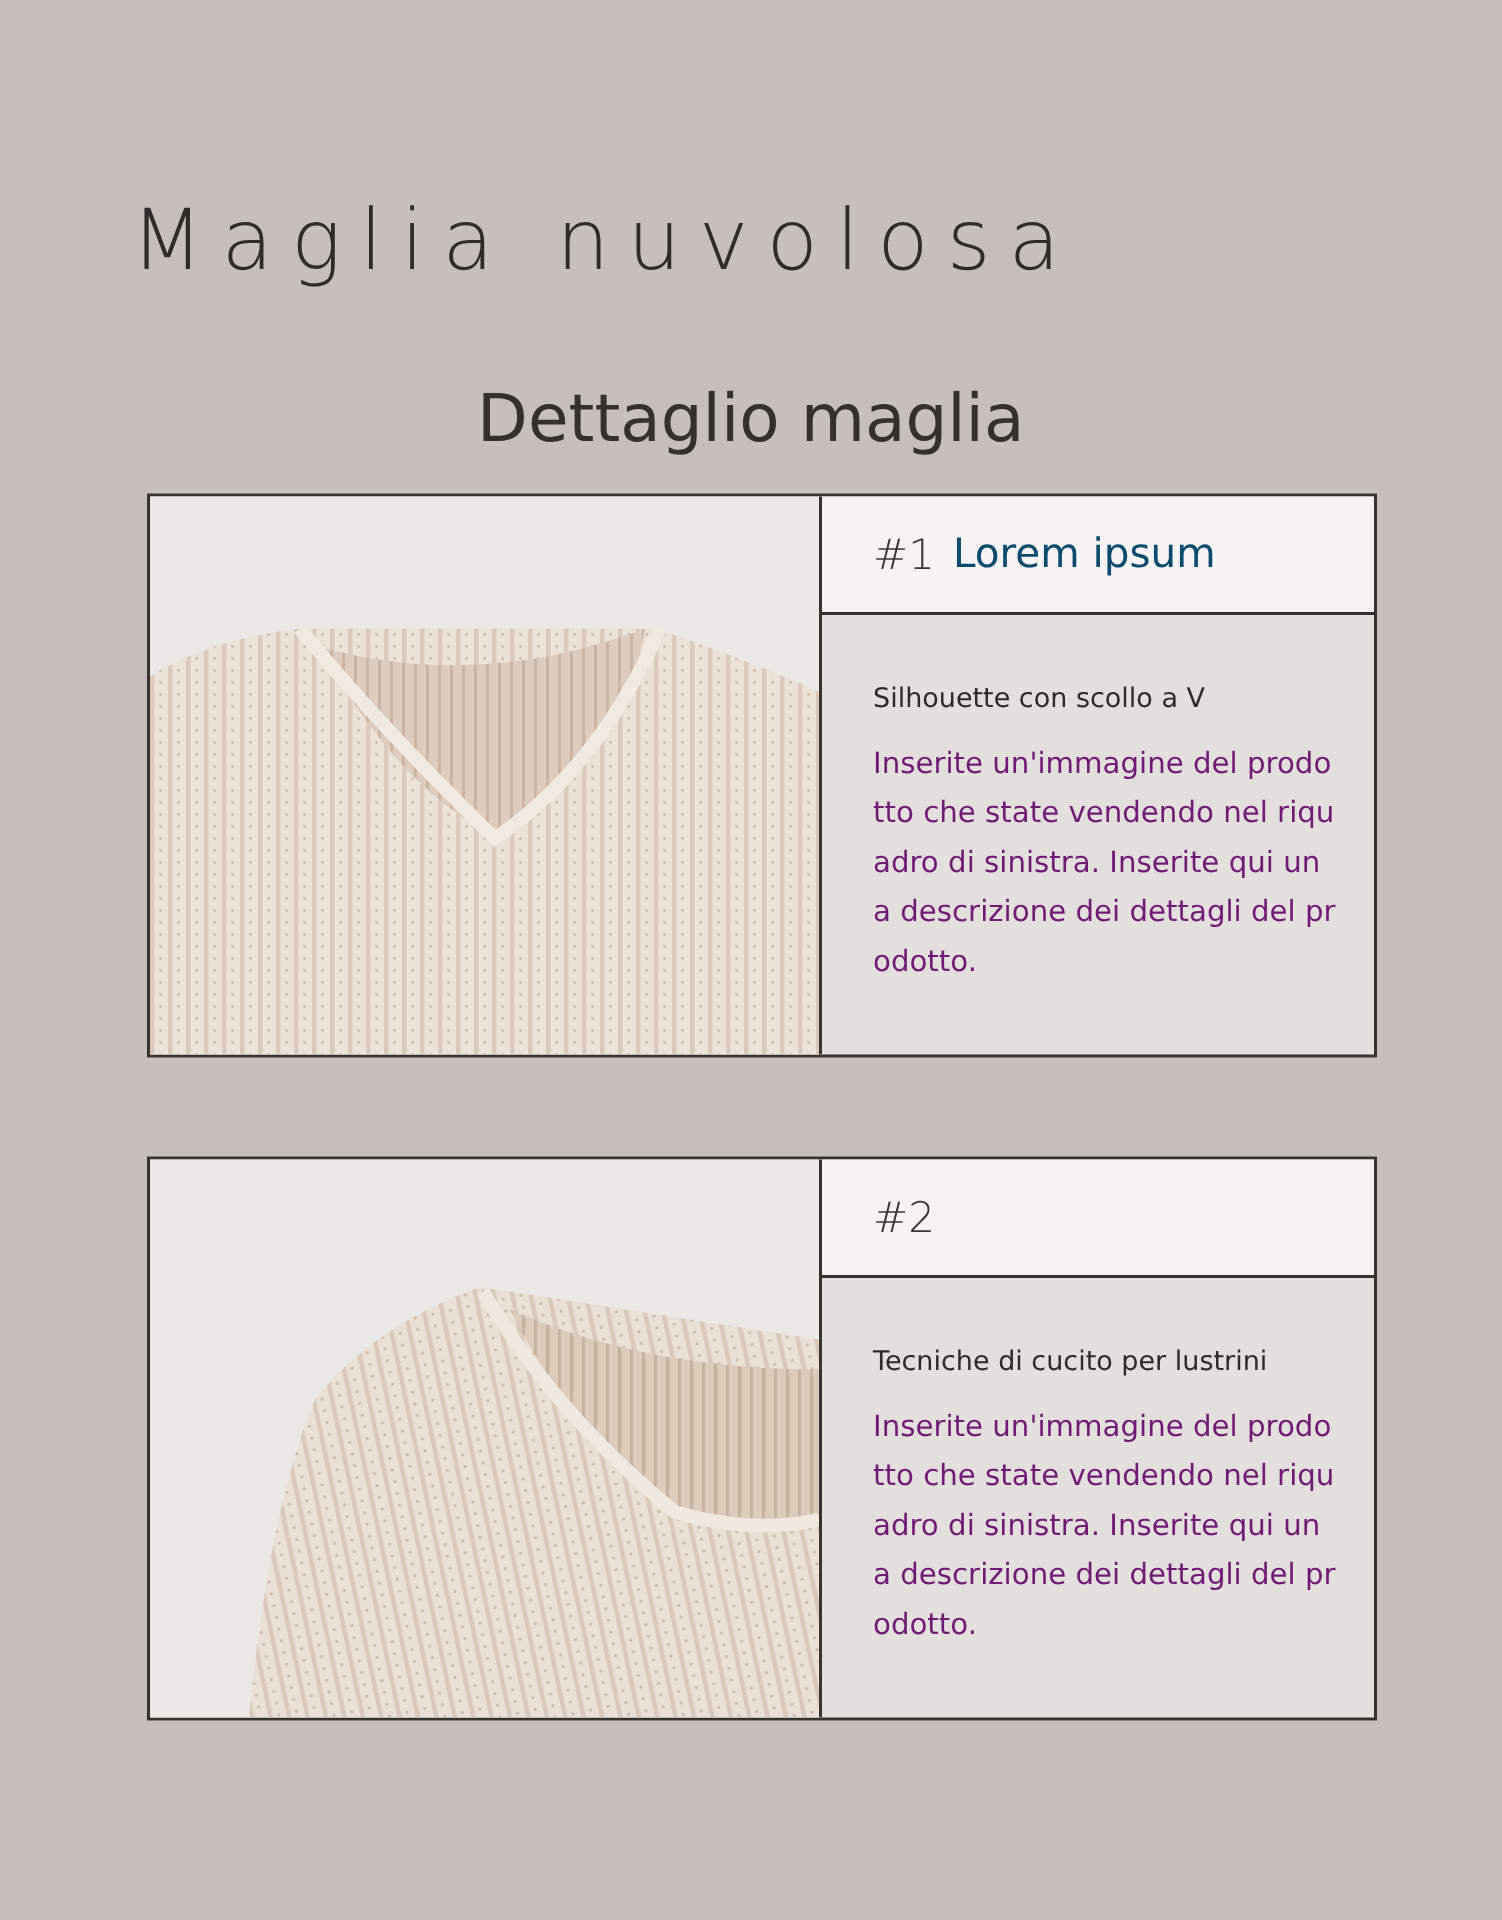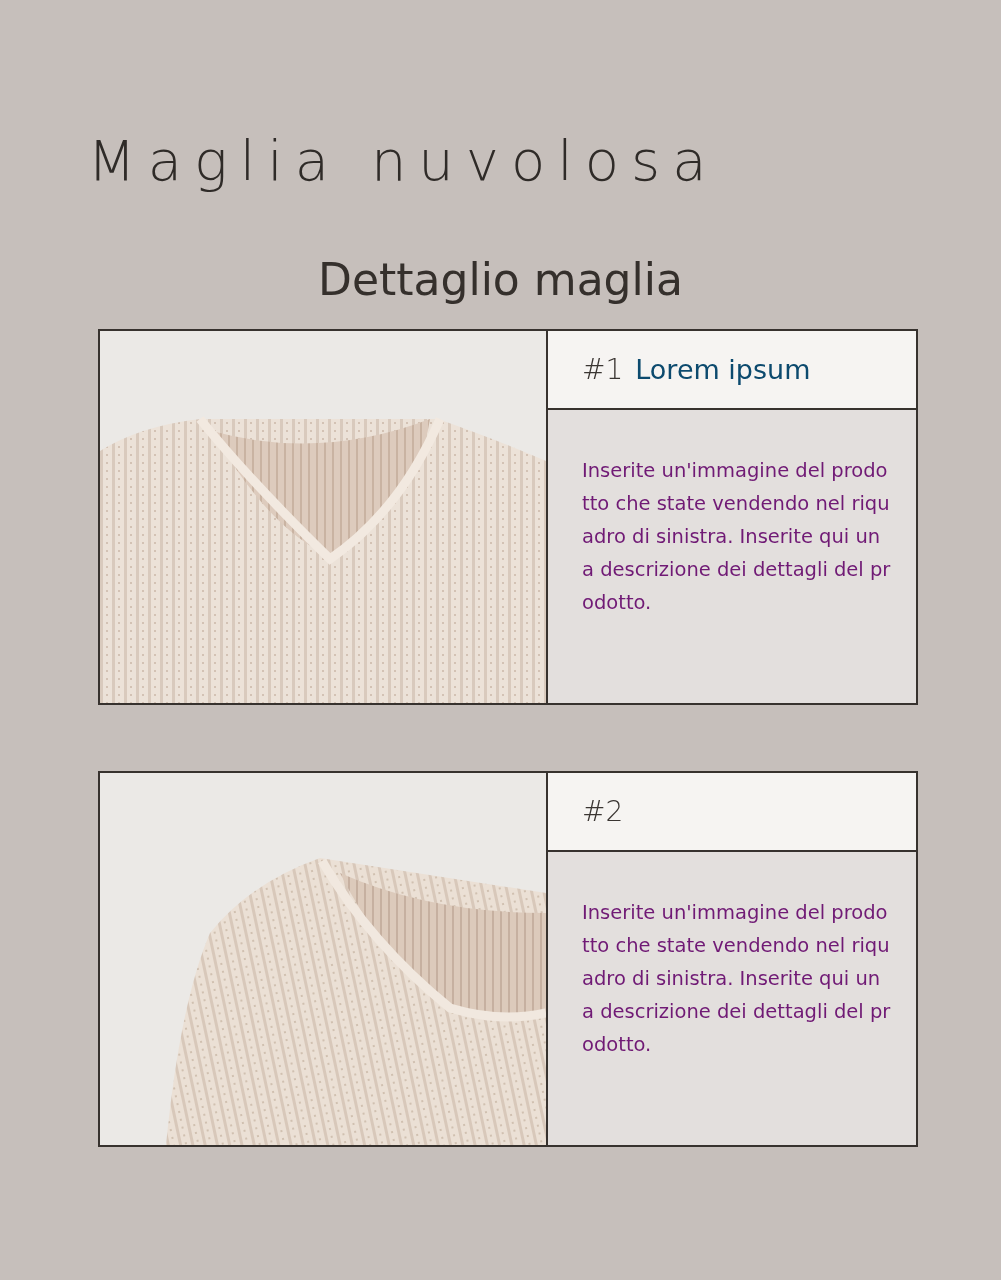--- a/index.html
+++ b/index.html
@@ -83,20 +83,21 @@
       <path d="M112,100 Q220,130 330,88 Q320,160 230,225 Q170,200 112,100 Z" fill="url(#rib1b)"></path>
 
       <path d="M100,88 Q150,150 230,228 Q300,180 340,88" fill="none" stroke="#f2e9e0" stroke-width="9"></path>
     </svg>
   </div>
   <div class="head">
     <span class="num">#1</span>
     <span class="name">Lorem ipsum</span>
   </div>
   <div class="body">
+    <div class="feature">Silhouette con scollo a V</div>
     <div class="desc">Inserite un'immagine del prodotto che state vendendo nel riquadro di sinistra. Inserite qui una descrizione dei dettagli del prodotto.</div>
   </div>
 </div>
 
 <div class="card" style="top:771px;">
   <div class="photo">
     <svg width="446" height="372" viewBox="0 0 446 372">
       <defs>
         <pattern id="rib2" width="12" height="8" patternUnits="userSpaceOnUse" patternTransform="rotate(-12)">
           <rect width="12" height="8" fill="#ebe0d5"></rect>
@@ -113,15 +114,16 @@
 
       <path d="M240,100 Q330,140 446,140 L446,240 Q380,250 340,230 Q280,180 240,100 Z" fill="url(#rib2b)"></path>
 
       <path d="M222,88 Q270,170 350,235 Q400,250 446,240" fill="none" stroke="#f1e8df" stroke-width="9"></path>
     </svg>
   </div>
   <div class="head">
     <span class="num">#2</span>
   </div>
   <div class="body">
+    <div class="feature">Tecniche di cucito per lustrini</div>
     <div class="desc">Inserite un'immagine del prodotto che state vendendo nel riquadro di sinistra. Inserite qui una descrizione dei dettagli del prodotto.</div>
   </div>
 </div>
 
 </body></html>

